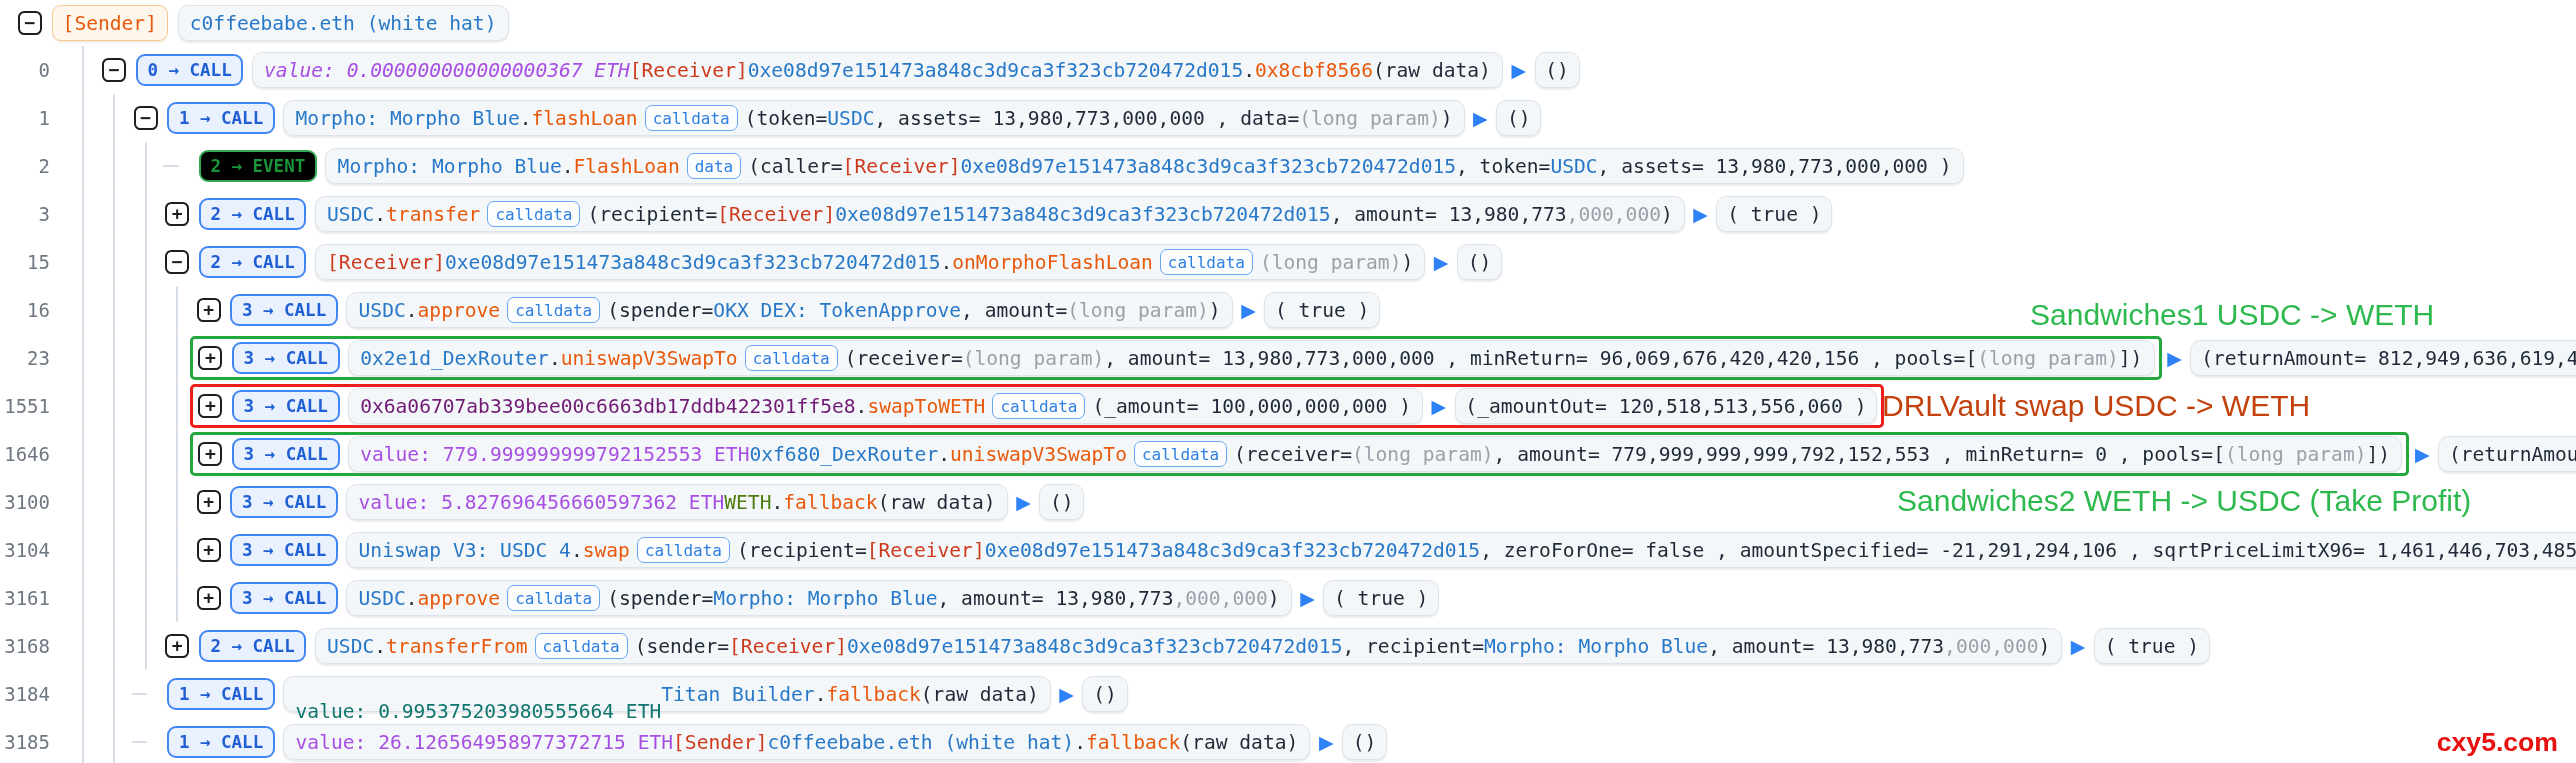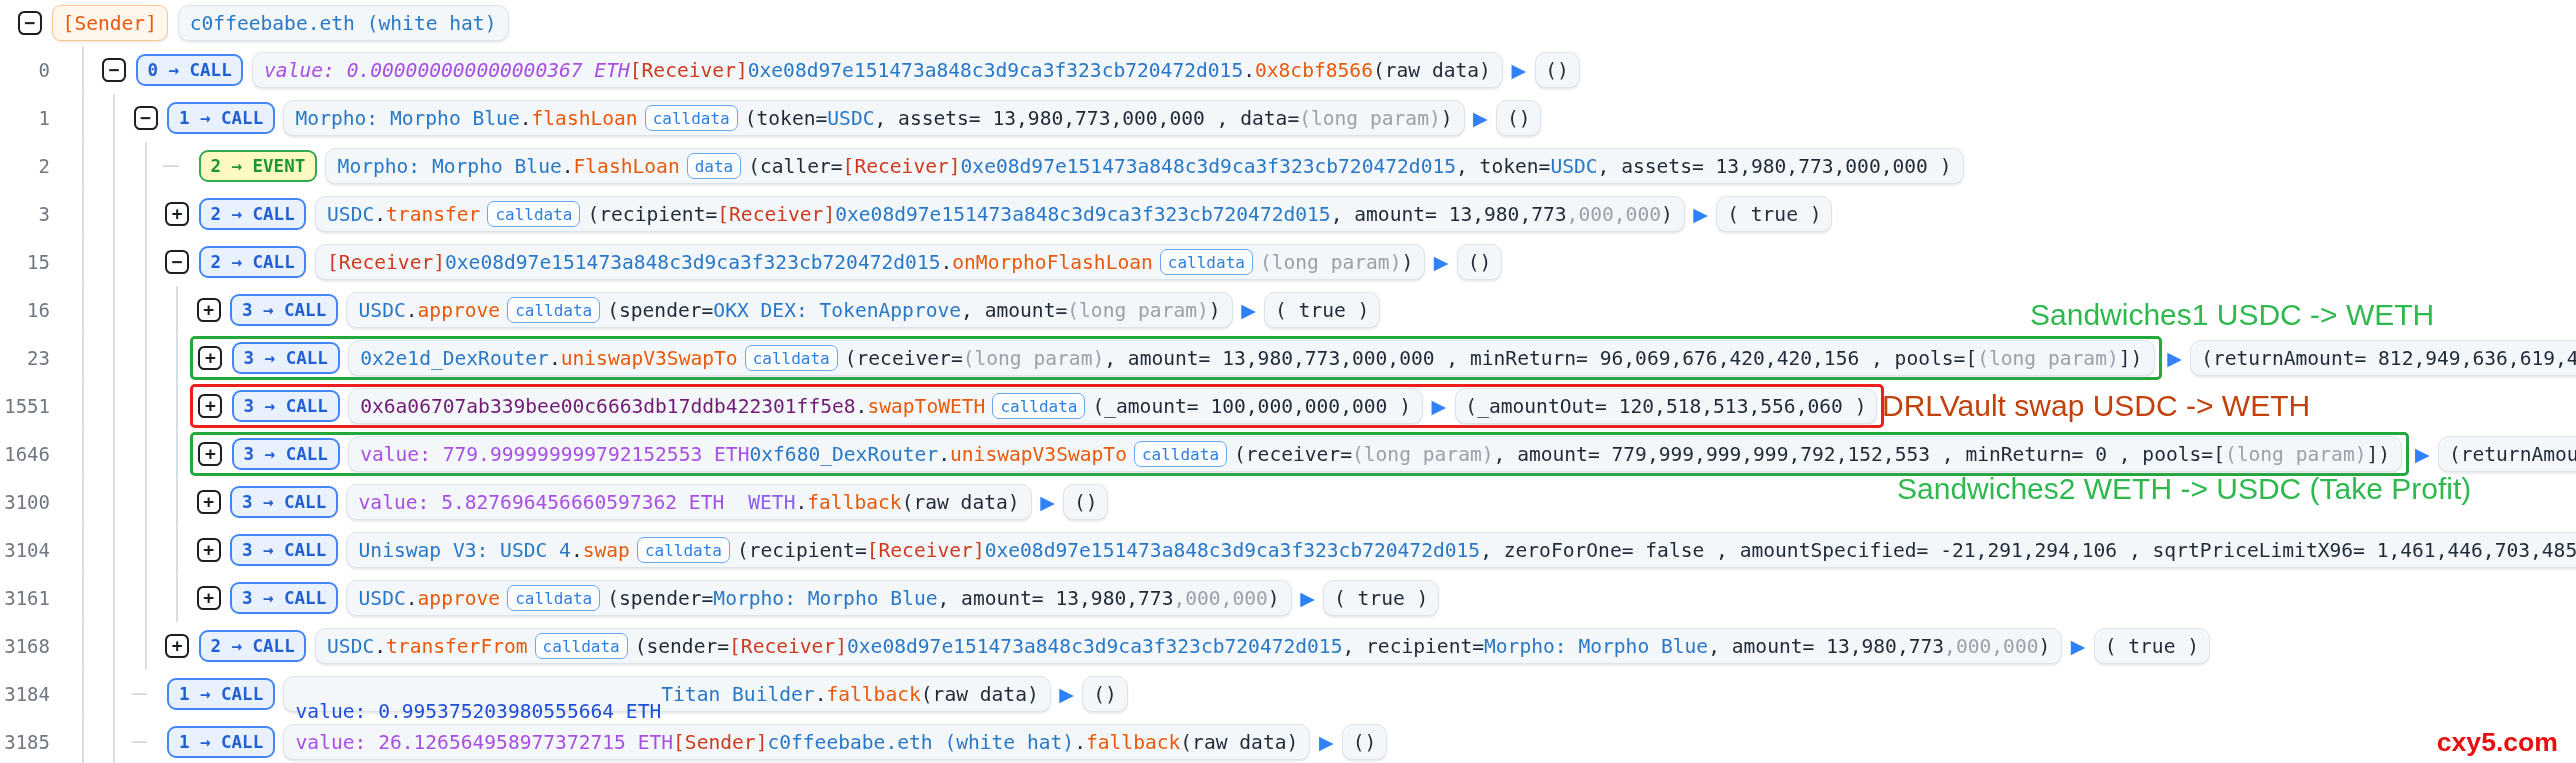--- a/index.html
+++ b/index.html
@@ -17,21 +17,21 @@
   .slot{flex:0 0 31.5px;width:31.5px;height:100%;position:relative;display:flex;align-items:center;justify-content:center}
   .guide{position:absolute;left:14.7px;top:0;bottom:0;width:2.1px;background:#d6dce3;border-radius:1.4px}
   .dash{width:15.4px;height:2.1px;background:#d6dce3;border-radius:1.4px;margin-right:12.6px}
   .toggle{width:24px;height:24px;box-sizing:border-box;border:2.1px solid #1b1f24;border-radius:6.3px;
           background:#fff;color:#1b1f24;font-weight:bold;font-size:18px;line-height:18px;
           display:flex;align-items:center;justify-content:center;cursor:pointer;user-select:none}
   .badge{height:32px;box-sizing:border-box;display:inline-flex;align-items:center;
          padding:0 9.8px;border-radius:9px;font-weight:bold;font-size:17.5px;
          margin:0 8.4px 0 5.6px;letter-spacing:0}
   .badge.call{background:#e9f1fe;border:2.1px solid #4285f4;color:#2160d4}
-  .badge.event{background:#fef9c3;border:2.1px solid #34a853;color:#1a9638}
+  .badge.event{background:#000000;border:2.1px solid #34a853;color:#1a9638}
   .pill{height:36px;box-sizing:border-box;display:inline-flex;align-items:center;
         padding:0 11.2px;border-radius:10.5px;background:#f4f7f9;border:1.4px solid #dde3ea;
         box-shadow:0 1.4px 1.4px rgba(140,149,159,.18);font-size:19.6px;color:#1f2937}
   .pill .mini{height:26.6px;box-sizing:border-box;display:inline-flex;align-items:center;
         margin:0 7px;padding:0 7px;border-radius:7px;background:#fbfdff;
         border:1.7px solid #69a7f3;color:#2f7fe0;font-size:16px}
   .play{font-family:"DejaVu Sans",sans-serif;color:#2f81f7;font-size:19px;margin:0 8.4px;flex:0 0 auto}
   .ret{height:36px;box-sizing:border-box;display:inline-flex;align-items:center;
        padding:0 9.8px;border-radius:10.5px;background:#f4f7f9;border:1.4px solid #dde3ea;
        box-shadow:0 1.4px 1.4px rgba(140,149,159,.18);font-size:19.6px;color:#1f2937}
@@ -44,21 +44,21 @@
         padding:0 9.8px;border-radius:9px;background:#fff6ec;border:1.7px solid #f6c88f;
         color:#e8590c;font-size:19.6px;box-shadow:0 1.4px 1.4px rgba(160,120,60,.12)}
   .name-pill{height:36px;box-sizing:border-box;display:inline-flex;align-items:center;
         padding:0 11.2px;border-radius:10.5px;background:#f4f7f9;border:1.4px solid #dde3ea;
         box-shadow:0 1.4px 1.4px rgba(140,149,159,.18);font-size:19.6px;color:#2878c8}
   
   .annotation{position:absolute;font-family:"Liberation Sans","DejaVu Sans",sans-serif;
         font-size:30px;font-weight:500;white-space:nowrap}
   .ann-0{left:2030px;top:298px}
   .ann-1{left:1882px;top:389px}
-  .ann-2{left:1897px;top:472px}
+  .ann-2{left:1897px;top:484px}
   .watermark{position:absolute;right:18px;bottom:5.6px;color:#e80f0f;font-weight:bold;
         font-size:26.6px;font-family:"Liberation Sans","DejaVu Sans",sans-serif}
 </style>
 </head>
 <body>
 
 <div class="header">
   <div class="toggle">−</div>
   <div class="sender-pill">
     <span>[Sender]</span>
@@ -360,21 +360,21 @@
       </div>
       <div class="slot">
         <div class="guide"></div>
       </div>
       <div class="slot">
         <div class="toggle">+</div>
       </div>
       <div class="badge call">3 → CALL</div>
       <div class="pill">
         <span style="color: rgb(168, 79, 227);">value: 5.827696456660597362 ETH </span>
-        <span style="color: #8b5cf6; padding-left: 24px;">WETH</span>
+        <span style="color: #4d7c0f;">WETH</span>
         <span style="color: rgb(31, 41, 55);"> . </span>
         <span style="color: rgb(232, 89, 12);">fallback</span>
         <span style="color: rgb(31, 41, 55);"> (raw data)</span>
       </div>
       <div class="play">▶</div>
       <div class="ret">
         <span style="color: rgb(31, 41, 55);">()</span>
       </div>
     </div>
     <div class="row">
@@ -480,21 +480,21 @@
         <div class="guide"></div>
       </div>
       <div class="slot">
         <div class="guide"></div>
       </div>
       <div class="slot">
         <div class="dash"></div>
       </div>
       <div class="badge call">1 → CALL</div>
       <div class="pill">
-        <span style="color: #1d4ed8; margin-top: 35px;">value: 0.995375203980555664 ETH </span>
+        <span style="color: #0f766e; margin-top: 35px;">value: 0.995375203980555664 ETH </span>
         <span style="color: rgb(40, 120, 200);">Titan Builder</span>
         <span style="color: rgb(31, 41, 55);"> . </span>
         <span style="color: rgb(232, 89, 12);">fallback</span>
         <span style="color: rgb(31, 41, 55);"> (raw data)</span>
       </div>
       <div class="play">▶</div>
       <div class="ret">
         <span style="color: rgb(31, 41, 55);">()</span>
       </div>
     </div>

